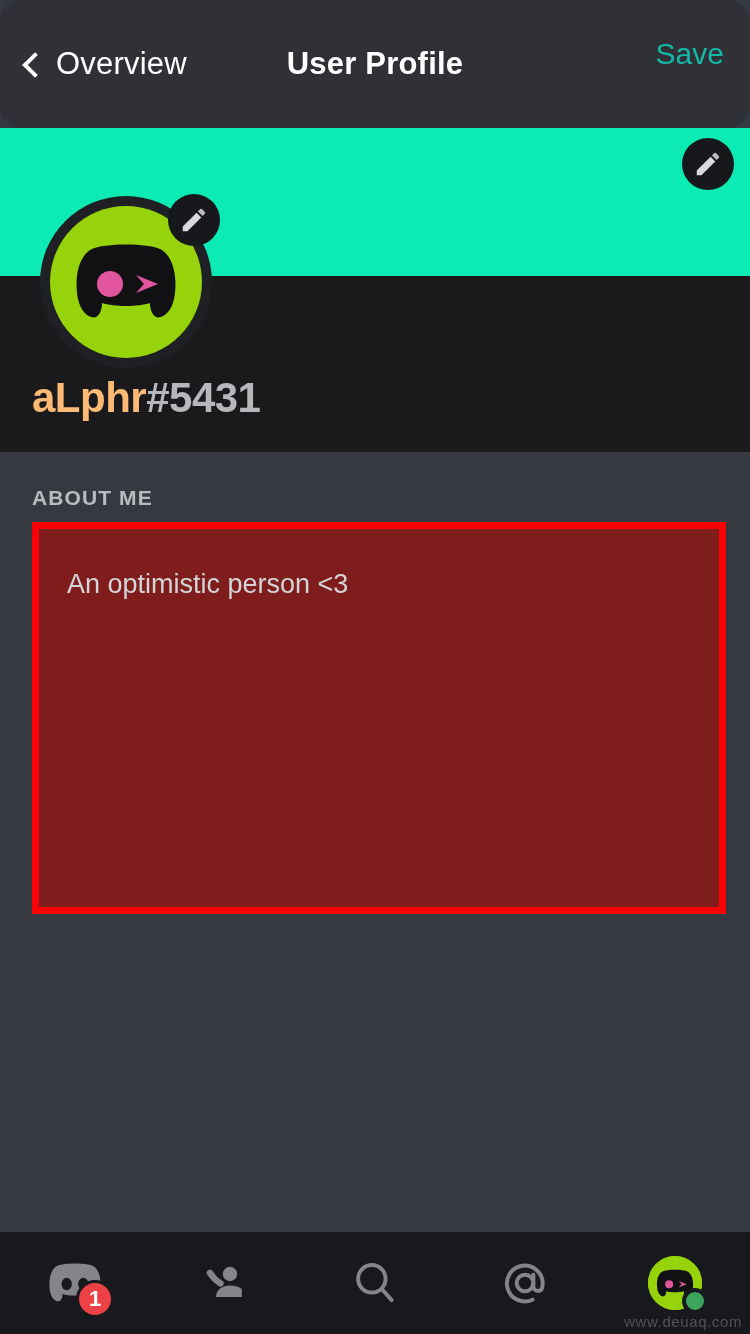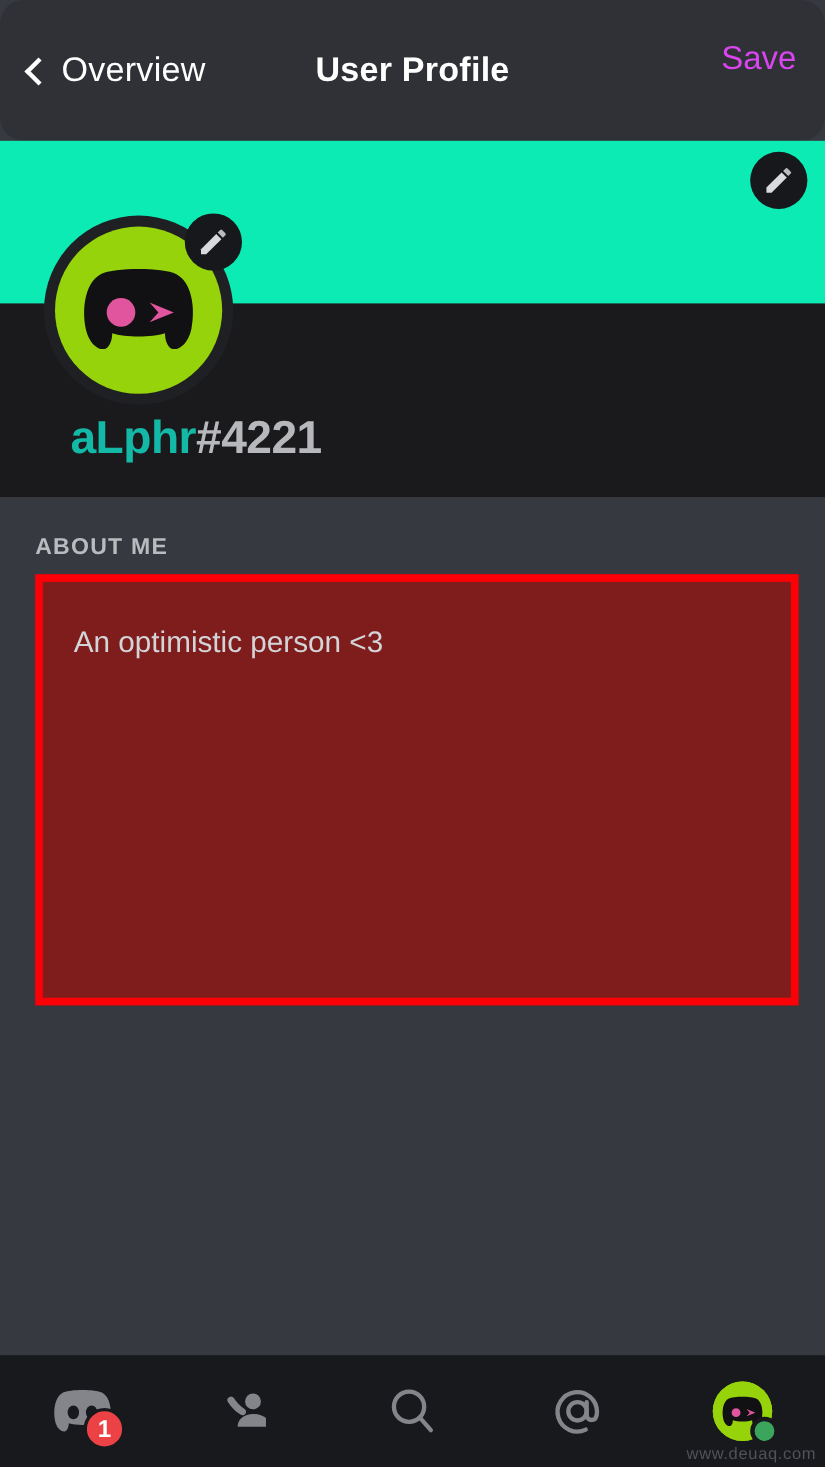--- a/index.html
+++ b/index.html
@@ -33,21 +33,21 @@
   .hdr-back-label { color:#ffffff; font-size:31px; font-weight:400; letter-spacing:0.2px; }
   .hdr-title {
     position:absolute; left:0; right:0; top:0; height:128px;
     display:flex; align-items:center; justify-content:center;
     color:#ffffff; font-size:31px; font-weight:700; letter-spacing:0.2px;
     pointer-events:none;
   }
   .hdr-save {
     position:absolute; right:26px; top:0; height:108px;
     display:flex; align-items:center;
-    color:#d946ef; font-size:30px; font-weight:400; cursor:pointer;
+    color:#14b8a6; font-size:30px; font-weight:400; cursor:pointer;
   }
 
   
   .banner {
     position:absolute; left:0; top:128px; width:750px; height:148px;
     background:#0debb4;
   }
   .banner-edit {
     position:absolute; right:16px; top:10px;
     width:52px; height:52px; border-radius:50%;
@@ -83,21 +83,21 @@
     width:52px; height:52px; border-radius:50%;
     background:#16181b;
     display:flex; align-items:center; justify-content:center;
     cursor:pointer; z-index:4;
   }
   .username {
     position:absolute; left:32px; bottom:30px;
     font-size:42px; font-weight:700; letter-spacing:-0.5px;
     white-space:nowrap;
   }
-  .username .name { color:#14b8a6;margin-left:32px; }
+  .username .name { color:#fdba74; }
   .username .tag  { color:#b6b8bb; }
 
   
   .content {
     position:absolute; left:0; top:452px; width:750px; height:780px;
     background:#36393f;
     padding-left:20px;
   }
   .section-label {
     position:absolute; left:32px; top:34px;
@@ -189,21 +189,21 @@
         </svg>
       </div>
       <div class="avatar-edit">
         <svg class="pencil" width="30" height="30" viewBox="0 0 24 24">
           <path d="M3 17.25V21h3.75L17.81 9.94l-3.75-3.75L3 17.25z" fill="#d8dade"></path>
           <path d="M20.71 7.04a1 1 0 0 0 0-1.41l-2.34-2.34a1 1 0 0 0-1.41 0l-1.83 1.83 3.75 3.75 1.83-1.83z" fill="#b9bbbe"></path>
         </svg>
       </div>
     </div>
     <div class="username">
-      <span class="name">aLphr</span><span class="tag">#4221</span>
+      <span class="name">aLphr</span><span class="tag">#5431</span>
     </div>
   </div>
 
   <div class="content">
     <div class="section-label">ABOUT ME</div>
     <div class="about-highlight">
       <div class="about-text">An optimistic person &lt;3</div>
     </div>
   </div>
 

